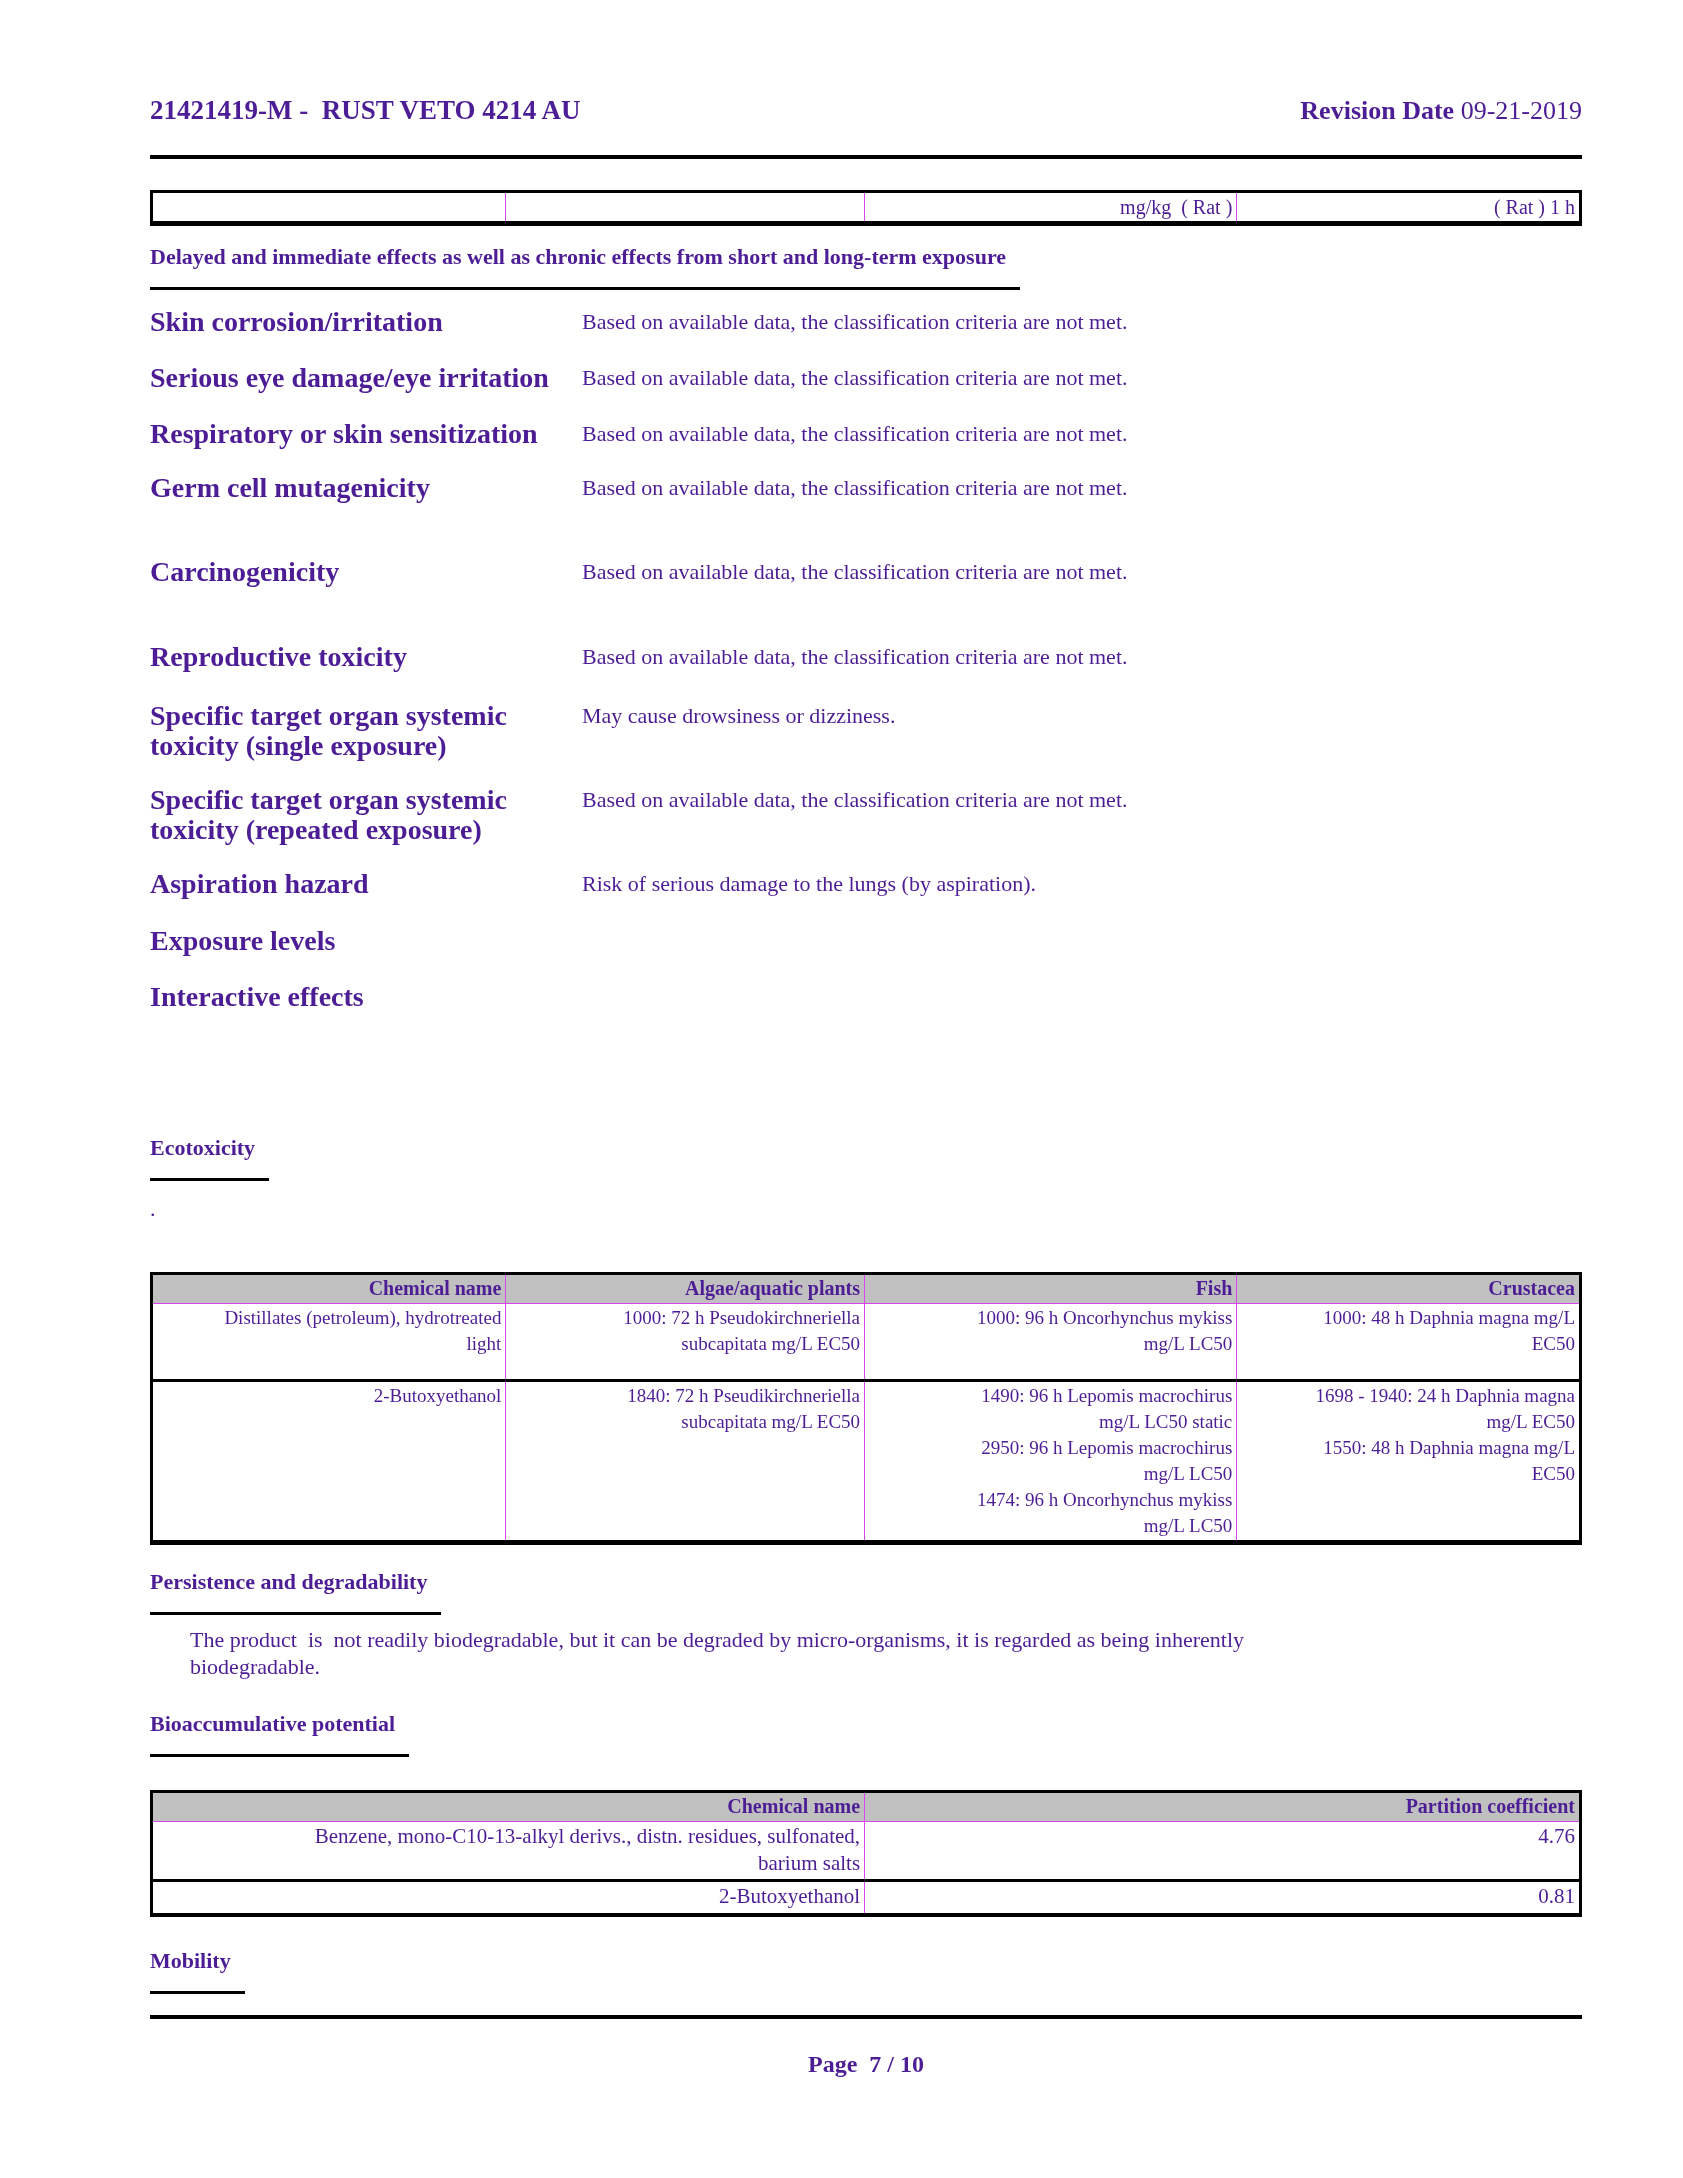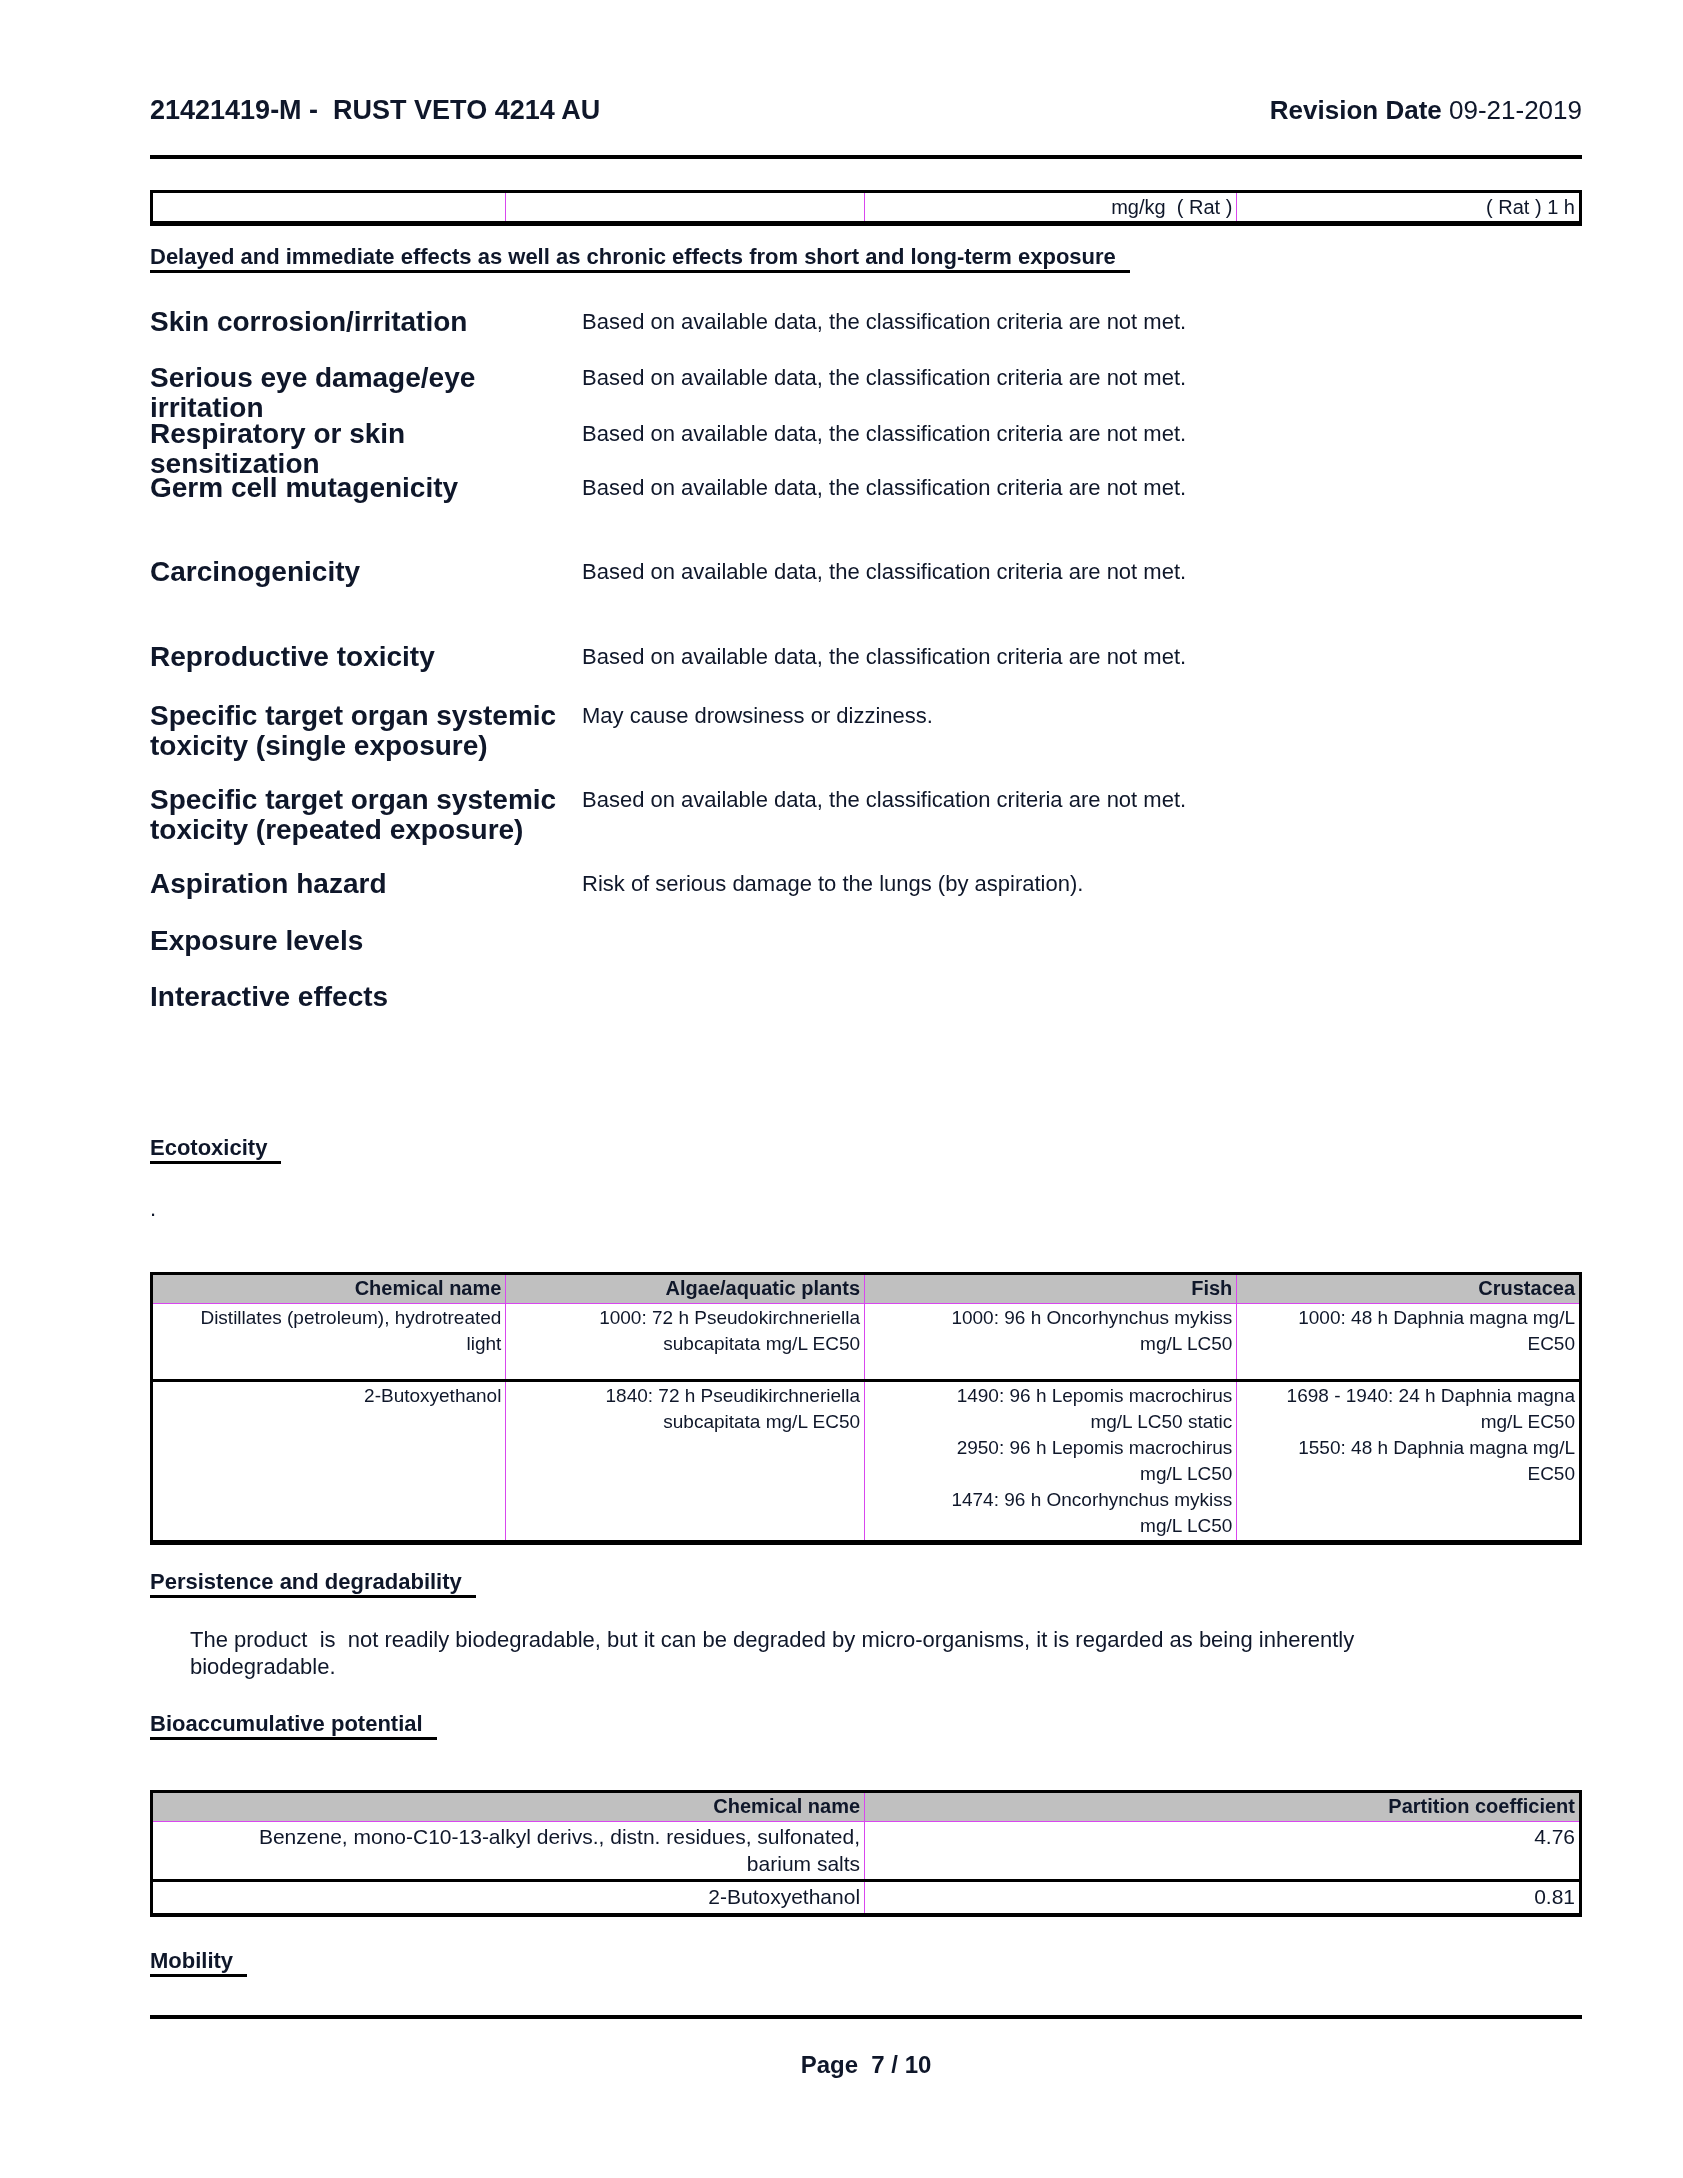--- a/index.html
+++ b/index.html
@@ -1,18 +1,18 @@
 <!DOCTYPE html>
 <html><head>
 <meta charset="utf-8">
 <style>
   html,body{margin:0;padding:0;background:#fff;}
   .page{
     position:relative;width:1683px;height:2178px;background:#ffffff;
-    font-family:Liberation Sans, sans-serif;color:#0f172a;overflow:hidden;
+    font-family:Liberation Serif, serif;color:#4c1d95;overflow:hidden;
   }
   .abs{position:absolute;}
   .content{left:150px;width:1432px;}
   .pre{white-space:pre-wrap;margin-left:40px;}
 
   
   .doc-header{top:95px;display:flex;justify-content:space-between;align-items:baseline;}
   .doc-title{font-weight:bold;font-size:27px;white-space:pre-wrap;}
   .rev{font-size:26px;white-space:pre-wrap;}
   .rev b{font-weight:bold;}
@@ -22,21 +22,21 @@
 
   
   table.grid{border-collapse:collapse;table-layout:fixed;width:1432px;}
   table.grid td,table.grid th{border:1px solid #d946ef;padding:1px 4px;text-align:right;vertical-align:top;white-space:pre-wrap;}
   .top-table{top:190px;}
   .top-table table{border:3px solid #000;border-bottom:5px solid #000;}
   .top-table td{font-size:20px;height:26px;line-height:26px;}
 
   
   .h-ul{font-weight:bold;font-size:22px;display:inline-block;
-        border-bottom:3px solid #000;padding:0 14px 0 0;line-height:26px;}
+        border-bottom:3px solid #000;padding:0 14px 17px 0;line-height:26px;}
   .delayed-heading{top:244px;}
 
   
   .def-row{height:91px;}
   .def-label{position:absolute;left:0;top:0;width:426px;font-weight:bold;font-size:28px;line-height:30px;white-space:pre-wrap;}
   .def-value{position:absolute;left:432px;top:0;width:990px;font-size:22px;line-height:30px;white-space:pre-wrap;}
 
   
   .banner{top:1060px;height:40px;background:#c0c0c0;border:3px solid #000;
           display:flex;align-items:center;justify-content:center;}

